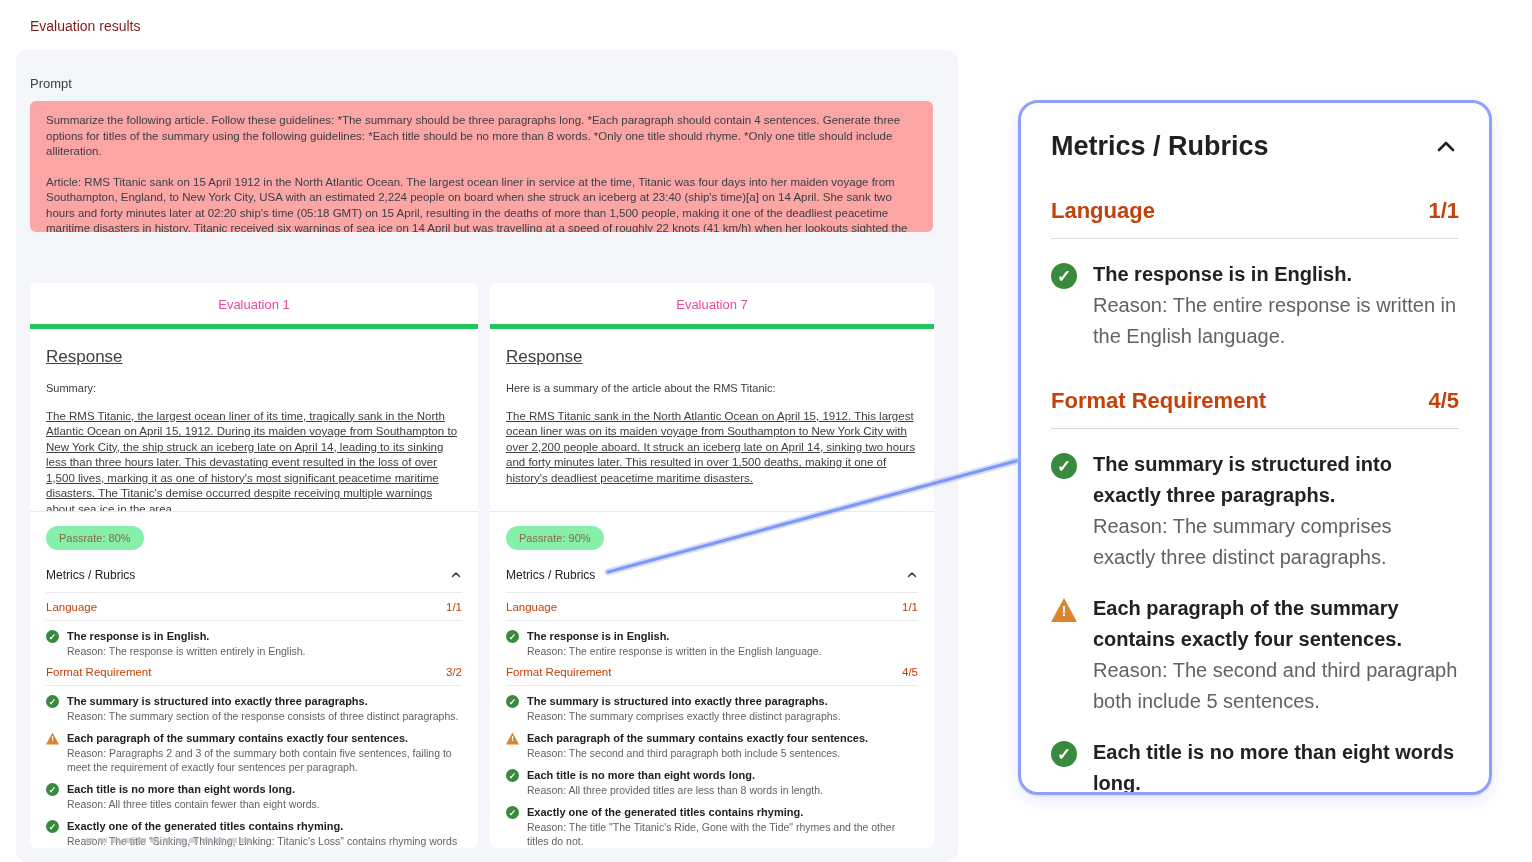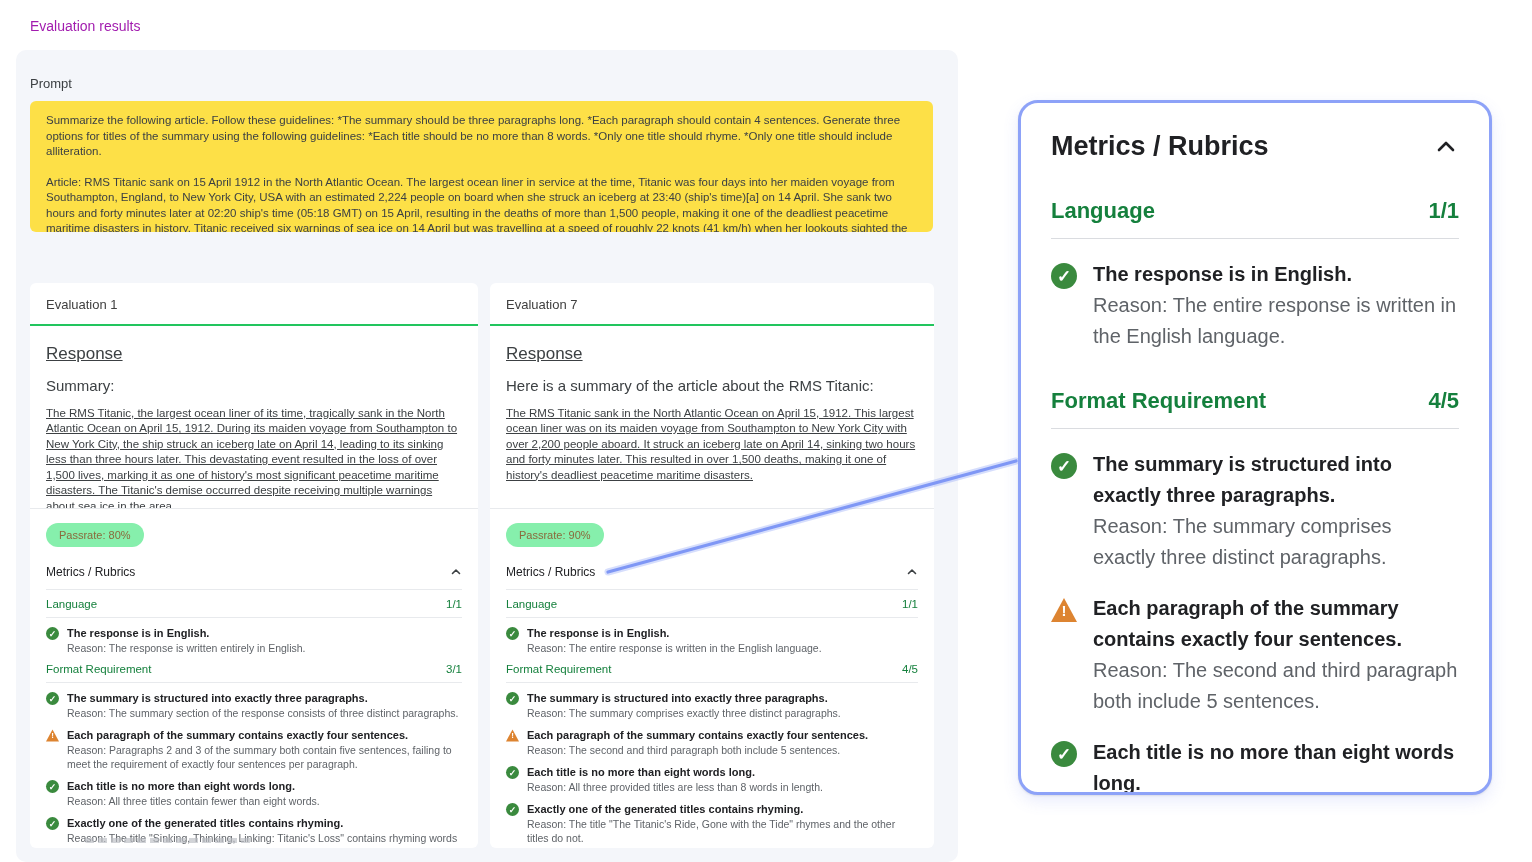--- a/index.html
+++ b/index.html
@@ -1,53 +1,53 @@
 <!DOCTYPE html>
 <html><head>
 <meta charset="utf-8">
 <style>
   html,body{margin:0;padding:0;background:#ffffff;}
   body{width:1532px;height:862px;position:relative;overflow:hidden;
        font-family:"Liberation Sans",sans-serif;color:#3c4043;}
 
-  .page-title{position:absolute;left:30px;top:18px;font-size:14px;color:#a21caf;}
+  .page-title{position:absolute;left:30px;top:18px;font-size:14px;color:#7f1d1d;}
 
   .panel{position:absolute;left:16px;top:50px;width:942px;height:812px;
          background:#f4f6fa;border-radius:10px;}
 
   .prompt-label{position:absolute;left:30px;top:76px;font-size:13px;color:#3c4043;}
   .prompt-card{position:absolute;left:30px;top:101px;width:871px;height:107px;
-               background:#fde047;border-radius:6px;padding:12px 16px;
+               background:#fca5a5;border-radius:6px;padding:12px 16px;
                font-size:11.5px;line-height:15.5px;color:#3c4043;overflow:hidden;}
   .prompt-card p{margin:0 0 15px 0;}
 
   .eval-card{position:absolute;top:283px;background:#ffffff;border-radius:6px;
              overflow:hidden;}
   .eval-card.left{left:30px;width:448px;height:565px;}
   .eval-card.right{left:490px;width:444px;height:565px;}
 
-  .card-header{padding:14px 16px 12px;font-size:13px;color:#404040;
-               border-bottom:2px solid #22c55e;}
+  .card-header{padding:14px 16px 12px;font-size:13px;color:#ec4899;
+               border-bottom:5px solid #22c55e;text-align:center;}
   .response-section{height:182px;overflow:hidden;}
   .response-label{margin:18px 16px 0;font-size:17px;color:#3c4043;text-decoration:underline;}
-  .response-intro{margin:14px 16px 0;font-size:15px;line-height:15.5px;color:#3c4043;}
+  .response-intro{margin:14px 16px 0;font-size:11px;line-height:15.5px;color:#3c4043;}
   .response-summary{margin:12px 16px 0;font-size:11.5px;line-height:15.5px;color:#3c4043;text-decoration:underline;}
   .section-divider{border-top:1px solid #e8eaed;}
 
   .badge-row{padding:14px 16px 0;}
   .passrate-badge{display:inline-block;background:#86efac;color:#8a6a3c;
                   font-size:11px;font-weight:500;border-radius:14px;padding:6px 13px;}
 
   .metrics-header{display:flex;justify-content:space-between;align-items:center;
                   margin:18px 16px 0;padding-bottom:10px;border-bottom:1px solid #e8eaed;
                   font-size:12px;color:#202124;}
   .metrics-list{padding:0 16px;}
 
   .cat-row{display:flex;justify-content:space-between;align-items:center;
-           border-bottom:1px solid #e8eaed;color:#15803d;}
+           border-bottom:1px solid #e8eaed;color:#c2410c;}
   .sm .cat-row{padding:8px 0 7px;font-size:11.5px;font-weight:500;}
   .lg .cat-row{padding:10px 0 14px;font-size:22px;font-weight:600;margin-top:26px;
                border-bottom:1px solid #dadce0;}
 
   .metric-item{display:flex;}
   .sm .metric-item{gap:8px;margin-top:8px;}
   .lg .metric-item{gap:16px;margin-top:20px;}
   .metric-title{color:#202124;font-weight:700;}
   .metric-reason{color:#5f6368;}
   .sm .metric-title{font-size:11px;line-height:14px;}
@@ -119,21 +119,21 @@
       </div>
       <div class="metric-item">
         <span class="icon check">✓</span>
         <div class="metric-text">
           <div class="metric-title">The response is in English.</div>
           <div class="metric-reason">Reason: The response is written entirely in English.</div>
         </div>
       </div>
       <div class="cat-row">
         <span class="cat-name">Format Requirement</span>
-        <span class="cat-score">3/1</span>
+        <span class="cat-score">3/2</span>
       </div>
       <div class="metric-item">
         <span class="icon check">✓</span>
         <div class="metric-text">
           <div class="metric-title">The summary is structured into exactly three paragraphs.</div>
           <div class="metric-reason">Reason: The summary section of the response consists of three distinct paragraphs.</div>
         </div>
       </div>
       <div class="metric-item">
         <span class="icon warn">!</span>

